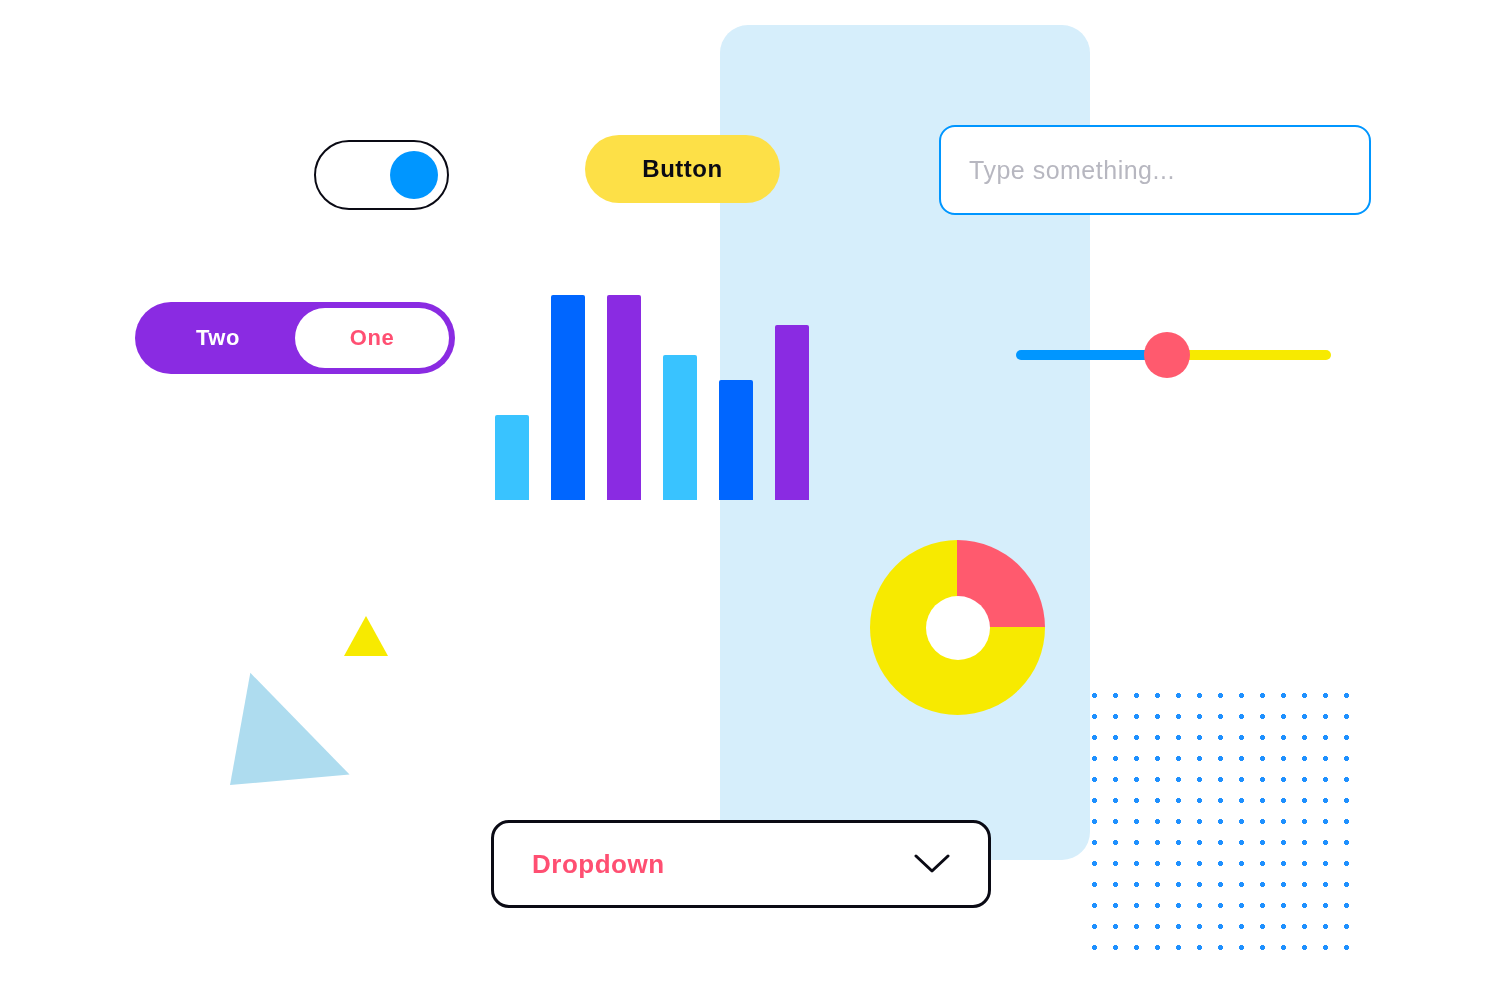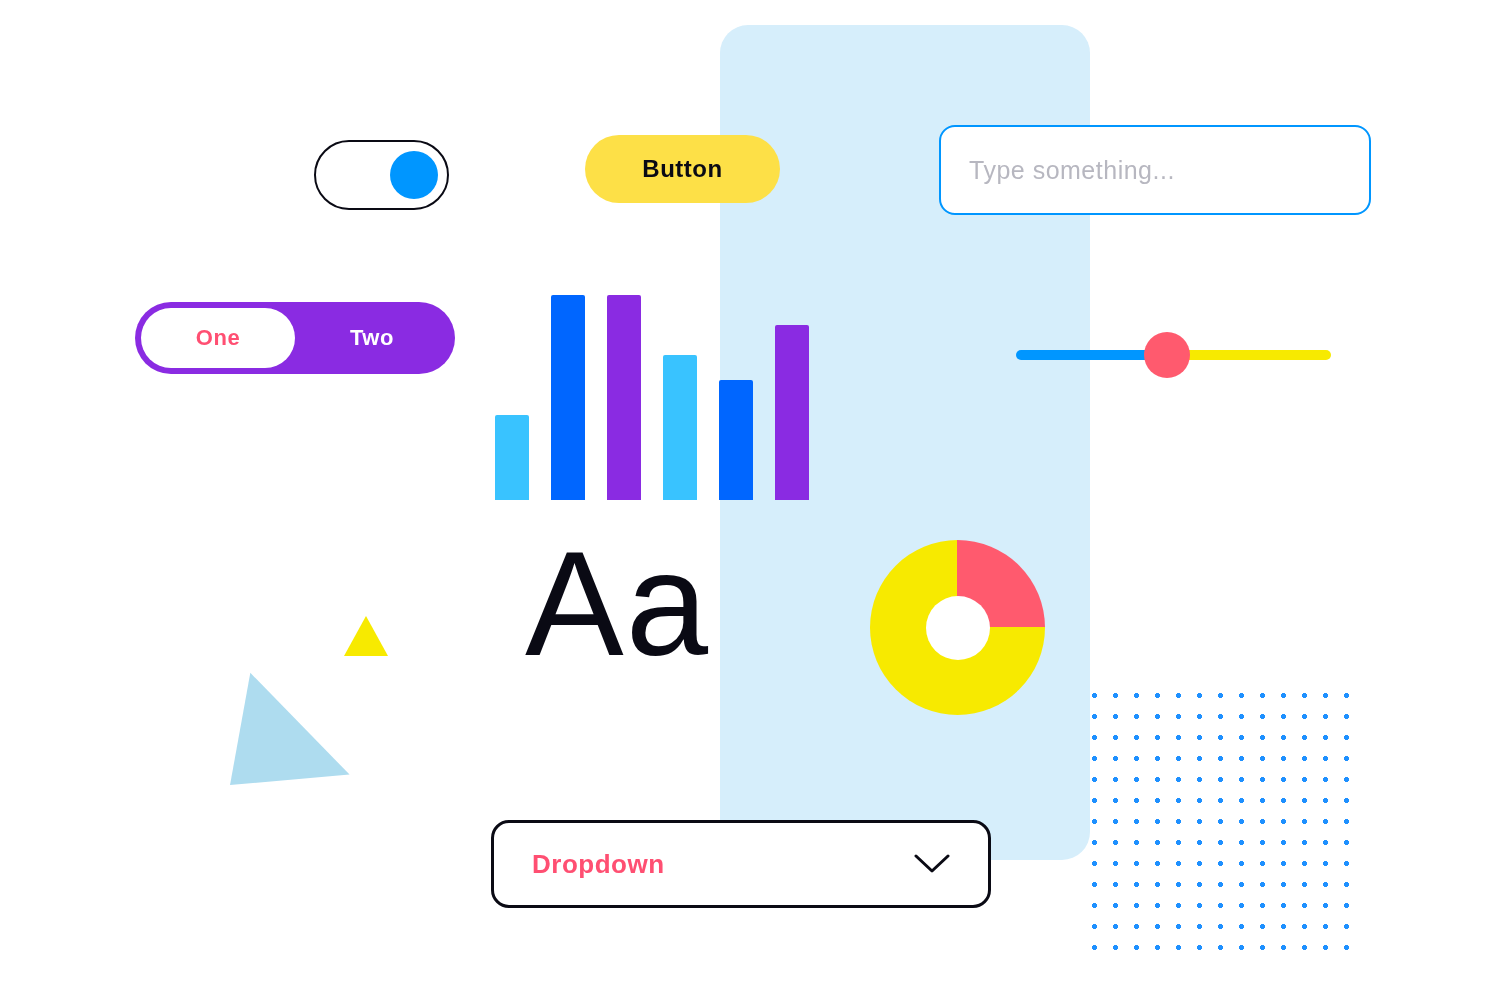--- a/index.html
+++ b/index.html
@@ -222,44 +222,43 @@
 
   <div class="btn-yellow">
     <span>Button</span>
   </div>
 
   <div class="text-input">
     <span class="placeholder">Type something...</span>
   </div>
 
   <div class="segmented">
+    <div class="seg inactive">
+      <span>Two</span>
+    </div>
     <div class="seg active">
       <span>One</span>
-    </div>
-    <div class="seg inactive">
-      <span>Two</span>
     </div>
   </div>
 
   <div class="barchart" id="barchart">
       <div class="bar" style="height: 85px; background: rgb(57, 195, 255);"></div>
       <div class="bar" style="height: 205px; background: rgb(0, 102, 255);"></div>
       <div class="bar" style="height: 205px; background: rgb(138, 43, 226);"></div>
       <div class="bar" style="height: 145px; background: rgb(57, 195, 255);"></div>
       <div class="bar" style="height: 120px; background: rgb(0, 102, 255);"></div>
       <div class="bar" style="height: 175px; background: rgb(138, 43, 226);"></div>
     </div>
 
   <div class="slider">
     <div class="track-left" style="width: 151.2px;"></div>
     <div class="track-right" style="width: 163.8px;"></div>
     <div class="thumb" style="left: 128.2px;"></div>
   </div>
 
-  <div class="type-sample">Aa</div>
 
   <div class="donut"></div>
 
   <div class="tri-yellow"></div>
   <div class="tri-blue"></div>
 
   <div class="dotgrid"></div>
 
   <div class="dropdown">
     <span class="dd-label">Dropdown</span>

